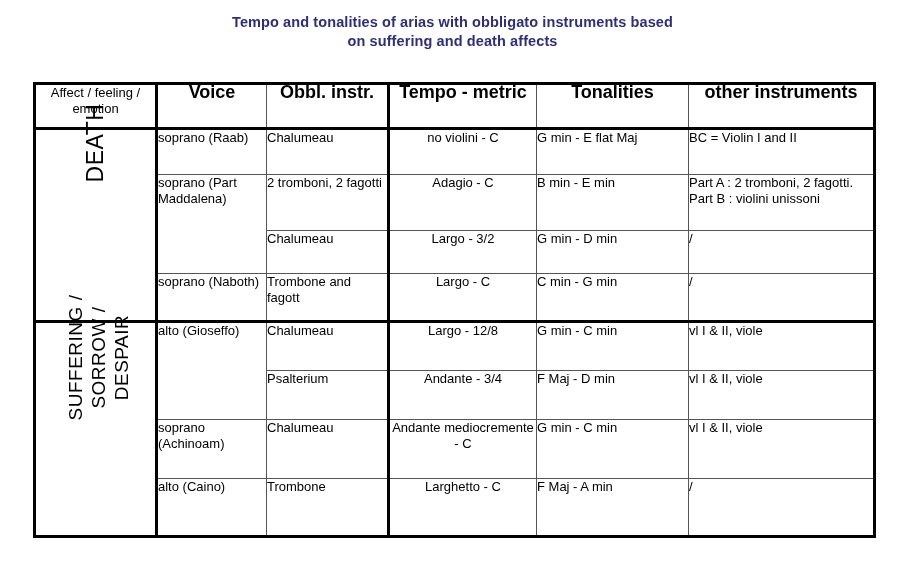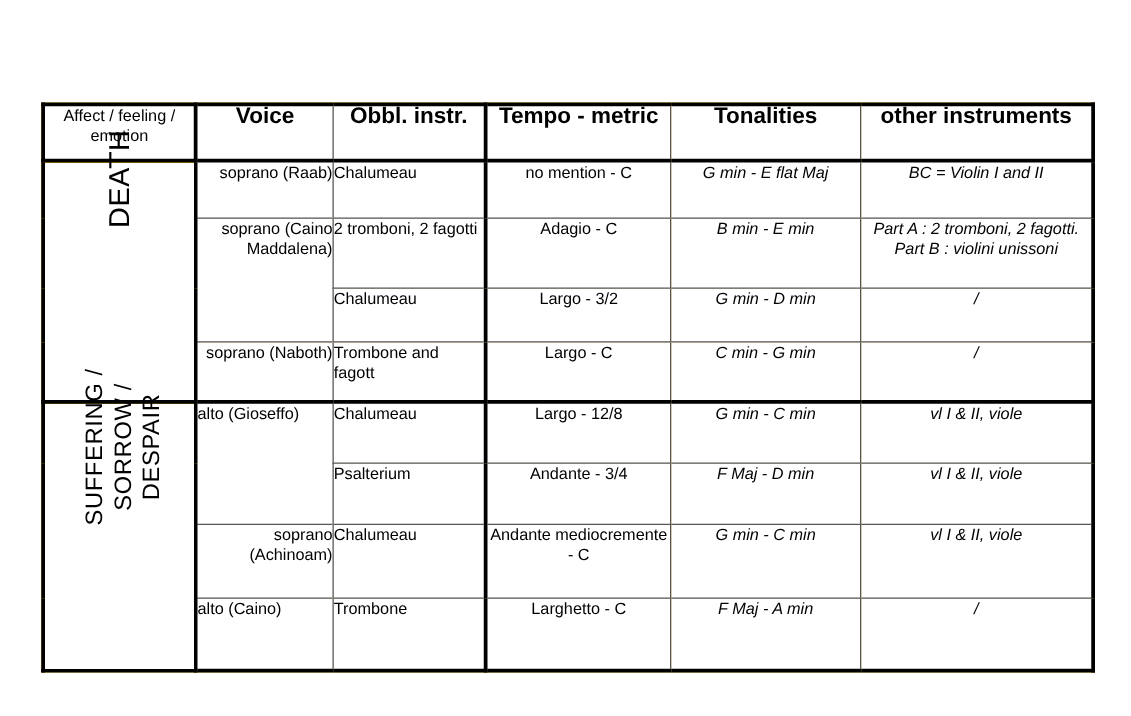--- a/index.html
+++ b/index.html
@@ -39,21 +39,21 @@
   .table-wrap {
     position: absolute;
     left: 33px;
     top: 82px;
     width: 840px;
   }
   table.main {
     border-collapse: collapse;
     table-layout: fixed;
     width: 840px;
-    background: #eab308;
+    background: #4d7c0f;
   }
   table.main td,
   table.main th {
     padding: 0;
     margin: 0;
     vertical-align: top;
     font-weight: normal;
     font-size: 13px;
     line-height: 15.5px;
     color: #000;
@@ -71,21 +71,21 @@
   
   .bt-thick { border-top: 3px solid #000; }
   .bb-thick { border-bottom: 3px solid #000; }
   .bl-thick { border-left: 3px solid #000; }
   .br-thick { border-right: 3px solid #000; }
   .bt-thin  { border-top: 1px solid #555; }
   .br-thin  { border-right: 1px solid #555; }
 
   .cell { padding: 5px 6px 5px 7px; }
   .cell-c { text-align: center; }
-  .cell-l { text-align: center; font-style: italic; }
+  .cell-l { text-align: left; }
 
   
   .hdr td { height: 42px; vertical-align: middle; }
   .hdr .h-label {
     font-weight: bold;
     font-size: 18px;
     text-align: center;
   }
   .hdr .h-label.plain { font-weight: normal; font-size: 13px; line-height: 15.5px; }
 
@@ -108,34 +108,38 @@
     line-height: 23px;
     text-align: center;
   }
   .rot .line { display: block; }
 
   
   .voice-cell {
     vertical-align: middle;
     text-align: left;
   }
-  .voice-soprano { color: #993366; text-align: right; }
+  .voice-soprano { color: #993366; }
   .voice-alto { color: #1f56d6; }
 
   
   .vmid { vertical-align: middle; }
   .vbot { vertical-align: bottom; }
 
   .slash { display: block; }
 </style>
 </head>
 <body>
 
 <div id="page">
 
+  <div class="title">
+    <span>Tempo and tonalities of arias with obbligato instruments based</span><br>
+    <span>on suffering and death affects</span>
+  </div>
 
   <div class="table-wrap">
     <table class="main">
       <colgroup>
         <col class="c-affect">
           <col class="c-voice">
           <col class="c-obbl">
         <col class="c-tempo">
           <col class="c-tonal">
           <col class="c-other">
@@ -170,33 +174,33 @@
           <td class="affect-cell bl-thick br-thick bb-thick" rowspan="4" style="height:190px;">
             <span class="rot">DEATH</span>
           </td>
           <td class="cell voice-cell voice-soprano br-thin" style="height:44px;">
             <span>soprano (Raab)</span>
           </td>
           <td class="cell vmid br-thick">
             <span>Chalumeau</span>
           </td>
           <td class="cell cell-c vmid br-thin">
-            <span>no mention - C</span>
+            <span>no violini - C</span>
           </td>
           <td class="cell cell-l vmid br-thin">
             <span>G min - E flat Maj</span>
           </td>
           <td class="cell cell-l vmid br-thick">
             <span> BC = Violin I and II</span>
           </td>
         </tr>
 
         <tr>
           <td class="cell voice-cell voice-soprano br-thin bt-thin" style="height:58px;" rowspan="2">
-            <span>soprano (Caino Maddalena)</span>
+            <span>soprano (Part Maddalena)</span>
           </td>
           <td class="cell br-thick bt-thin">
             <span>2 tromboni, 2 fagotti</span>
           </td>
           <td class="cell cell-c vmid br-thin bt-thin">
             <span>Adagio - C</span>
           </td>
           <td class="cell cell-l vmid br-thin bt-thin">
             <span>B min - E min</span>
           </td>

